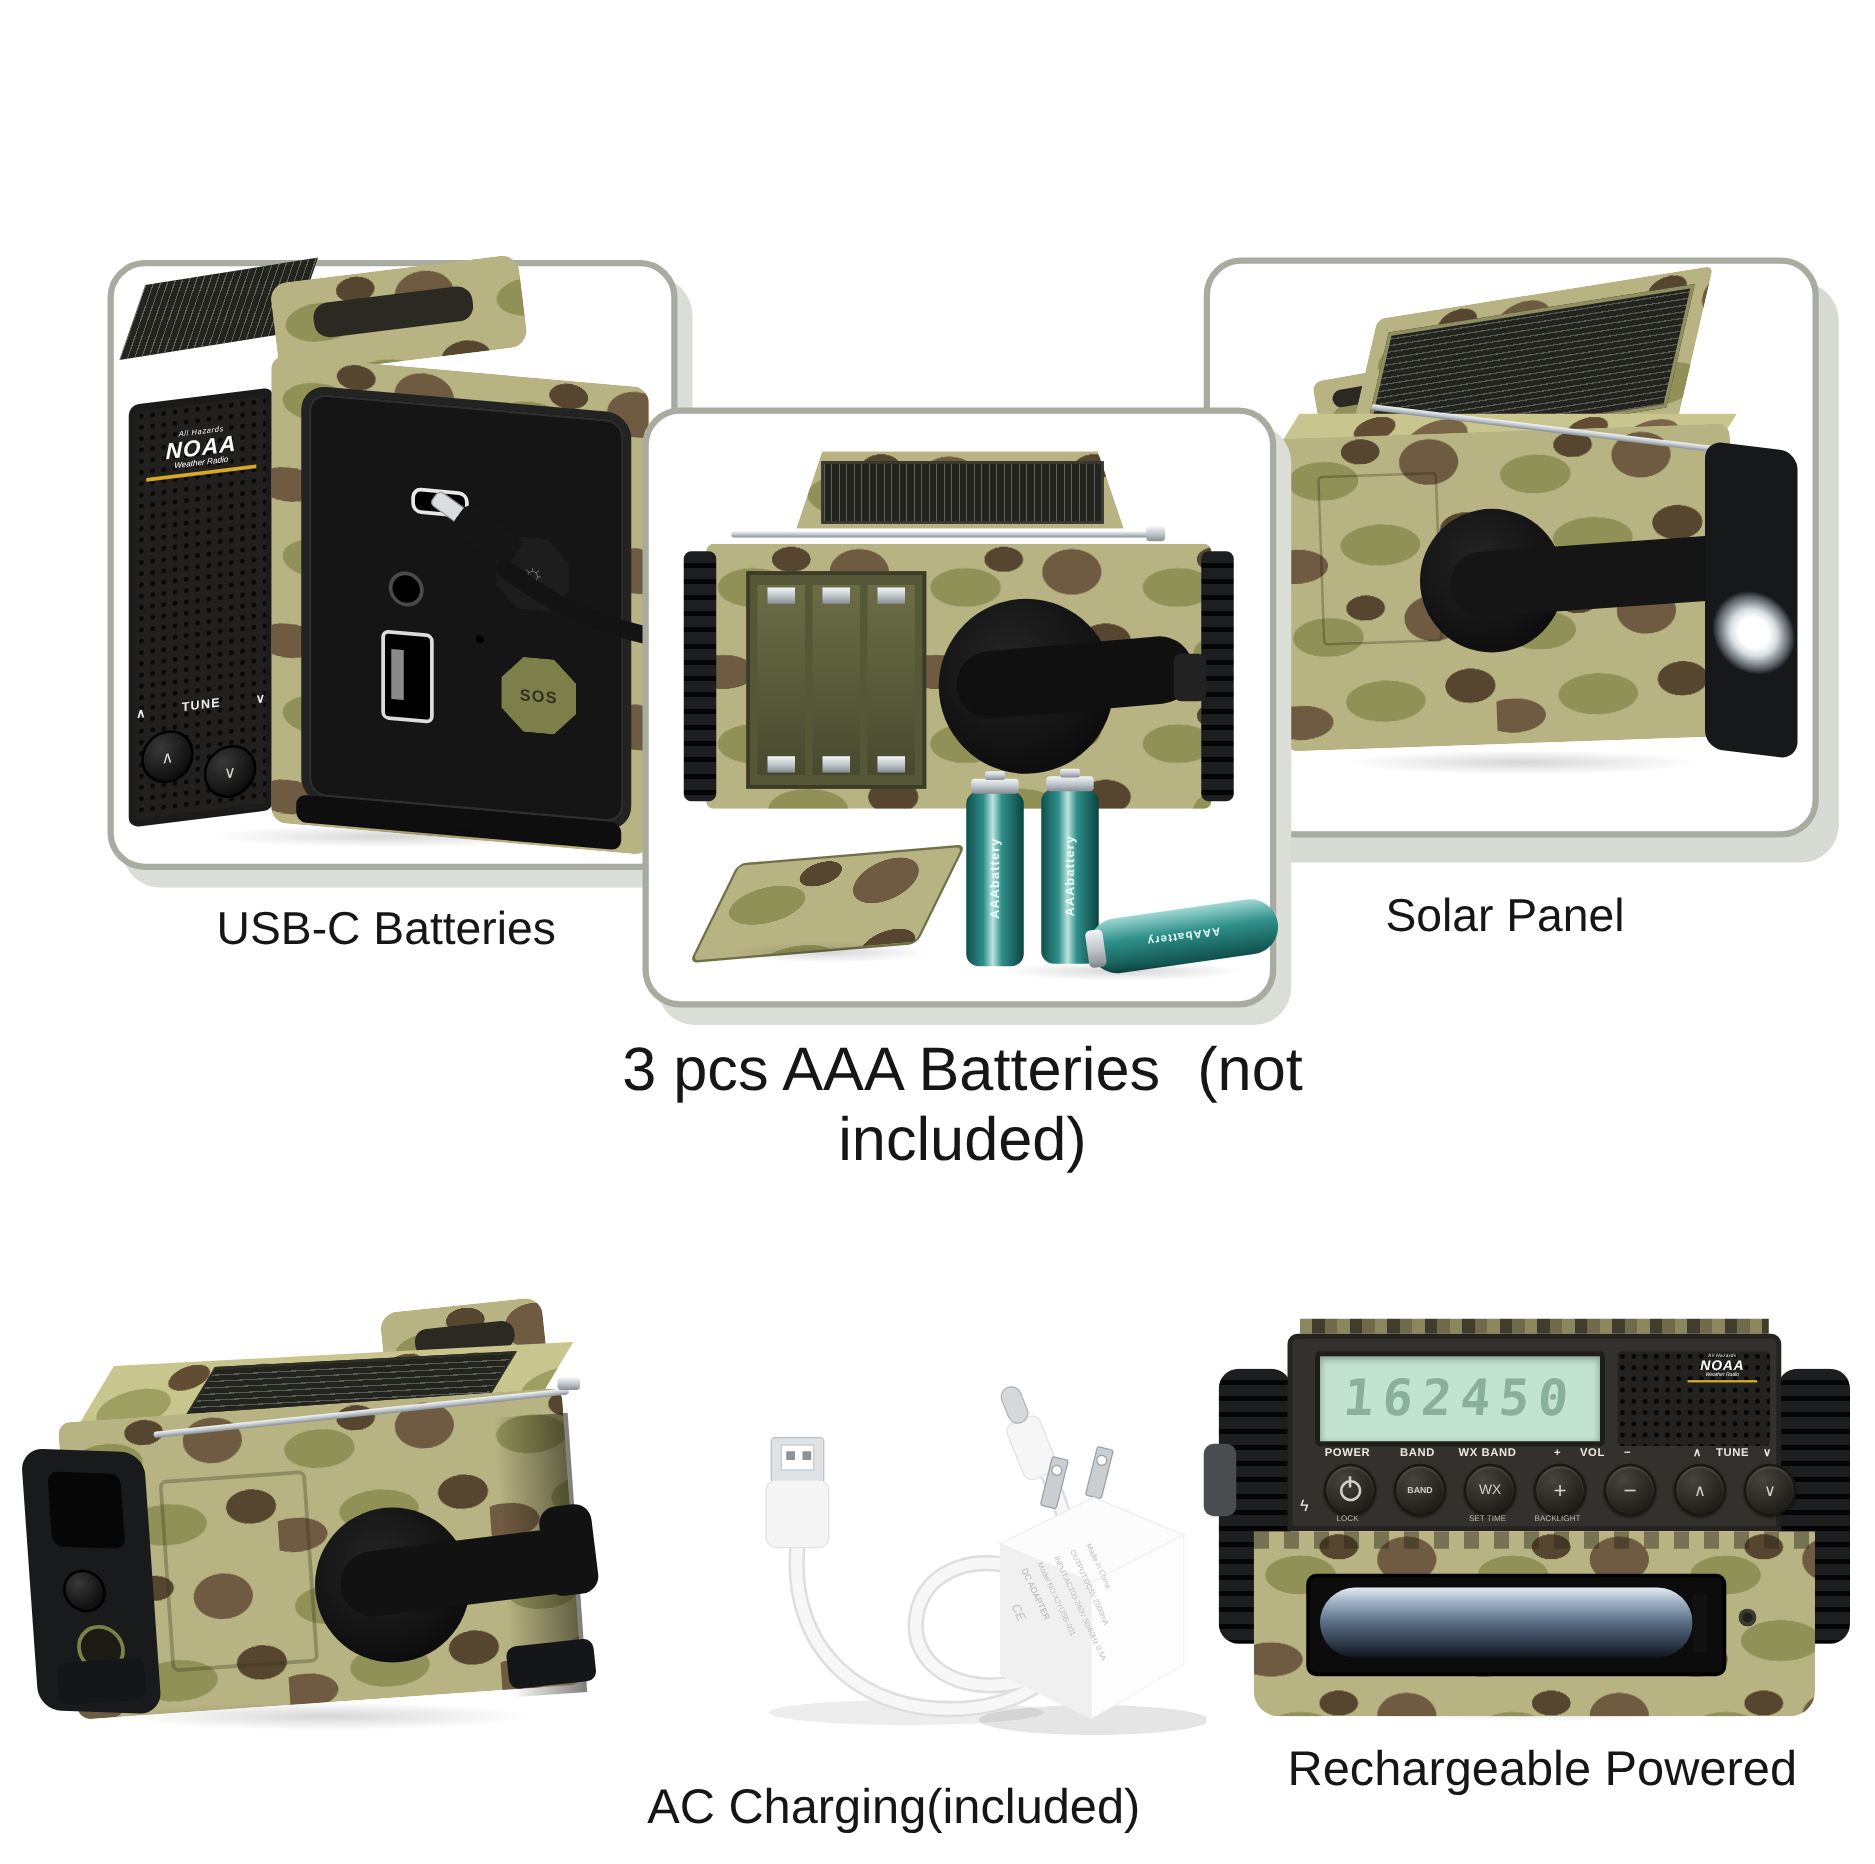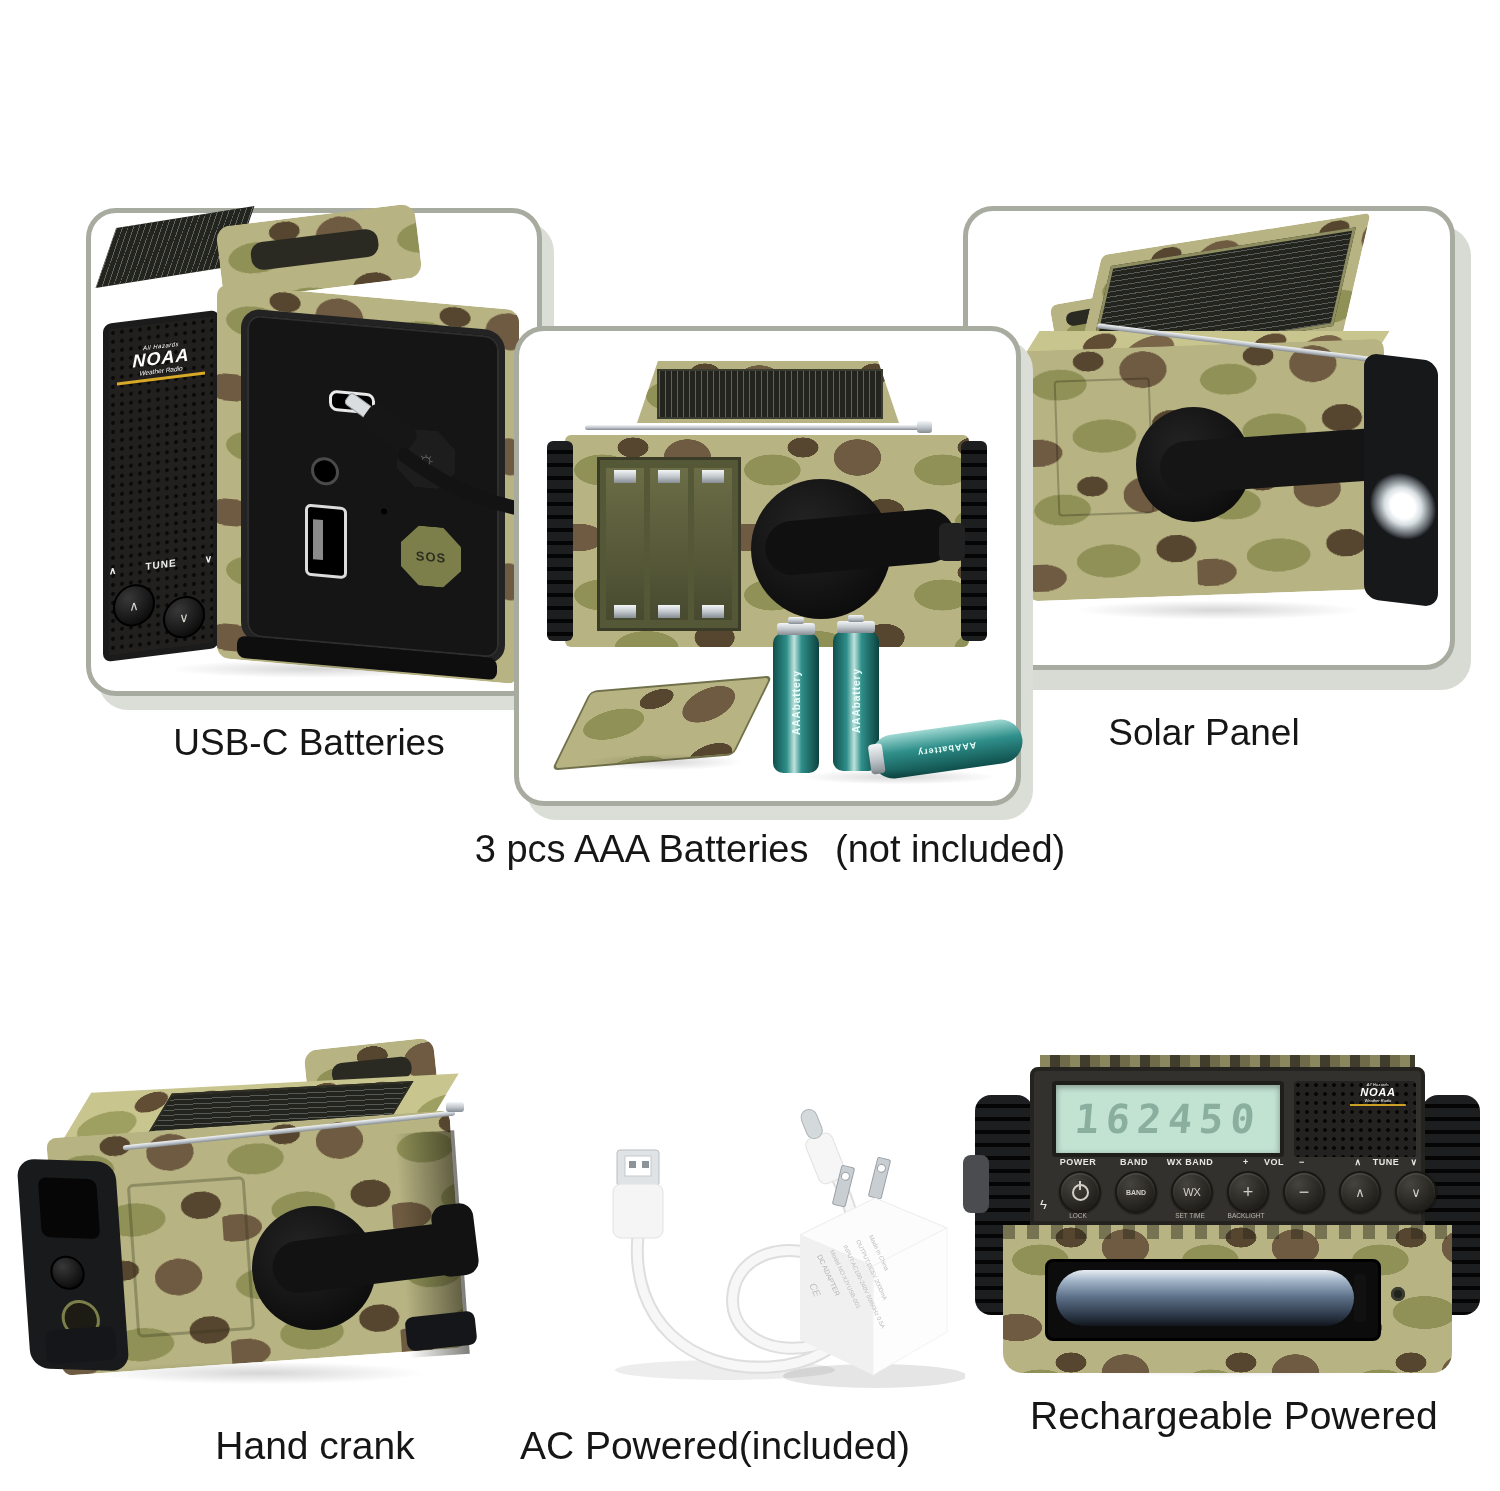--- a/index.html
+++ b/index.html
@@ -168,21 +168,21 @@
       <div class="aaa-cap silver"></div>
       <div class="aaa-nub silver"></div>
       <span class="vtext">AAAbattery</span>
     </div>
     <div class="abs" style="left:352px;top:396px;width:152px;height:44px;border-radius:22px;transform:rotate(-8deg);background:linear-gradient(180deg,#9fd8d2,#2f8f8a 42%,#0f4f4c);display:flex;align-items:center;justify-content:center">
       <div class="abs silver" style="left:-2px;top:7px;width:14px;height:30px;border-radius:4px"></div>
       <span style="font-size:9px;font-weight:bold;color:#eafffb;letter-spacing:1px;transform:rotate(180deg)">AAAbattery</span>
     </div>
     <div class="gshadow" style="left:250px;top:436px;width:260px;height:20px"></div>
   </div>
-  <div class="callout" style="left:430px;top:828px;width:680px;font-size:38px">
+  <div class="callout" style="left:430px;top:828px;width:680px;font-size:49px">
     <span>3 pcs AAA Batteries</span>
     <span style="margin-left:16px">(not included)</span>
   </div>
 
   <div class="fbox" style="left:963px;top:206px;width:482px;height:454px;z-index:2;box-shadow:16px 20px 0 #d8dad4">
     <div class="abs camo" style="left:84px;top:88px;width:74px;height:36px;border-radius:8px;transform:rotate(-10deg)">
       <div class="abs" style="left:14px;top:10px;width:46px;height:14px;background:#2a2a22;border-radius:7px"></div>
     </div>
 
     <div class="abs camo" style="left:118px;top:26px;width:272px;height:118px;border-radius:6px;transform:rotate(-9deg) skewX(-22deg)">
@@ -218,21 +218,20 @@
     <div class="abs" style="left:424px;top:176px;width:42px;height:72px;background:#121212;border-radius:14px;transform:rotate(-7deg)"></div>
     <div class="abs" style="left:14px;top:132px;width:98px;height:210px;background:#191a1c;border-radius:18px;transform:rotate(-4deg) skewY(6deg)">
       <div class="abs" style="left:20px;top:18px;width:58px;height:60px;background:#060606;border-radius:8px"></div>
       <div class="cbtn" style="left:26px;top:96px;width:30px;height:30px"></div>
       <div class="abs" style="left:34px;top:140px;width:32px;height:32px;border-radius:50%;border:3px solid #7c7f4a;background:#1c1c14"></div>
     </div>
     <div class="abs" style="left:36px;top:300px;width:70px;height:34px;background:#15161a;border-radius:8px;transform:rotate(-4deg)"></div>
     <div class="abs" style="left:396px;top:286px;width:70px;height:34px;background:#15161a;border-radius:8px;transform:rotate(-6deg)"></div>
     <div class="gshadow" style="left:30px;top:330px;width:440px;height:30px"></div>
   </div>
-  <div class="callout" style="left:90px;top:1424px;width:450px;font-size:39px">Hand crank</div>
 
   <div class="abs" style="left:555px;top:1070px;width:410px;height:330px">
     <svg width="410" height="330" viewBox="0 0 410 330">
       <ellipse cx="320" cy="306" rx="92" ry="12" fill="rgba(0,0,0,0.10)"></ellipse>
       <ellipse cx="170" cy="300" rx="110" ry="10" fill="rgba(0,0,0,0.07)"></ellipse>
 
       <path d="M83,166 C75,250 135,302 215,297 C300,292 330,220 272,190 C235,170 183,182 178,224 C173,262 212,286 258,276 C304,265 312,210 300,158 C294,132 286,110 272,92" stroke="#dedede" stroke-width="13" fill="none" stroke-linecap="round"></path>
       <path d="M83,166 C75,250 135,302 215,297 C300,292 330,220 272,190 C235,170 183,182 178,224 C173,262 212,286 258,276 C304,265 312,210 300,158 C294,132 286,110 272,92" stroke="#f7f7f7" stroke-width="9" fill="none" stroke-linecap="round"></path>
 
       <rect x="62" y="80" width="42" height="36" rx="3" fill="#dfe3e6" stroke="#b9bfc4"></rect>
@@ -260,21 +259,21 @@
         <path d="M318,196 L392,158 L392,262 L318,305 Z" fill="#fdfdfd" stroke="#f2f2f2"></path>
         <text transform="rotate(65 262 186)" x="262" y="186" font-size="7" fill="#b4b4b4">DC ADAPTER</text>
         <text transform="rotate(65 275 181)" x="275" y="181" font-size="6" fill="#bcbcbc">Model NO:XJYUSB-001</text>
         <text transform="rotate(65 288 176)" x="288" y="176" font-size="6" fill="#bcbcbc">INPUT:AC100-240V 50/60Hz 0.5A</text>
         <text transform="rotate(65 301 171)" x="301" y="171" font-size="6" fill="#bcbcbc">OUTPUT:DC5V 2000mA</text>
         <text transform="rotate(65 314 166)" x="314" y="166" font-size="6" fill="#bcbcbc">Made in China</text>
         <text transform="rotate(65 254 215)" x="254" y="215" font-size="10" font-style="italic" fill="#c2c2c2">CE</text>
       </g>
     </svg>
   </div>
-  <div class="callout" style="left:480px;top:1424px;width:470px;font-size:39px">AC Powered(included)</div>
+  <div class="callout" style="left:480px;top:1424px;width:470px;font-size:39px">AC Charging(included)</div>
 
   <div class="abs" style="left:975px;top:1055px;width:505px;height:330px">
     <div class="gshadow" style="left:30px;top:296px;width:445px;height:30px"></div>
 
     <div class="abs fins" style="left:0;top:40px;width:58px;height:220px;border-radius:16px;background-color:#1b1c1e"></div>
     <div class="abs" style="left:-12px;top:100px;width:26px;height:58px;background:#4a4c4f;border-radius:8px"></div>
     <div class="abs fins" style="left:447px;top:40px;width:58px;height:220px;border-radius:16px;background-color:#1b1c1e"></div>
 
     <div class="abs" style="left:65px;top:0;width:375px;height:12px;background:repeating-linear-gradient(90deg,#8a865e 0 10px,#403d2c 10px 20px,#6f6a4a 20px 30px)"></div>
 

